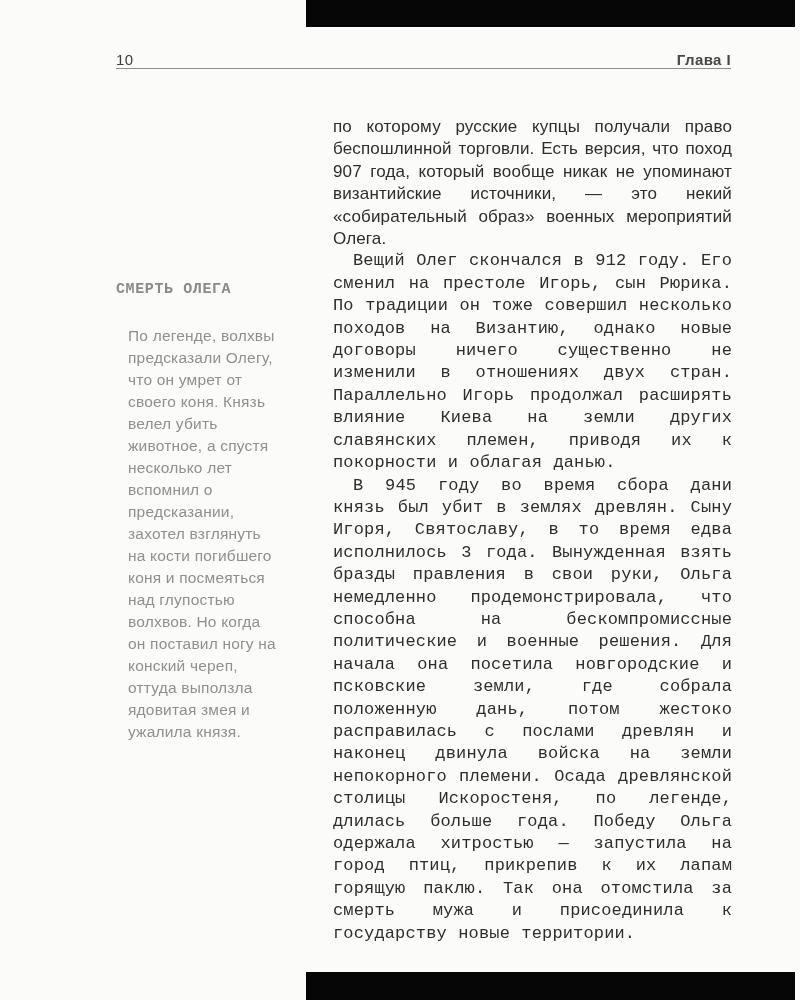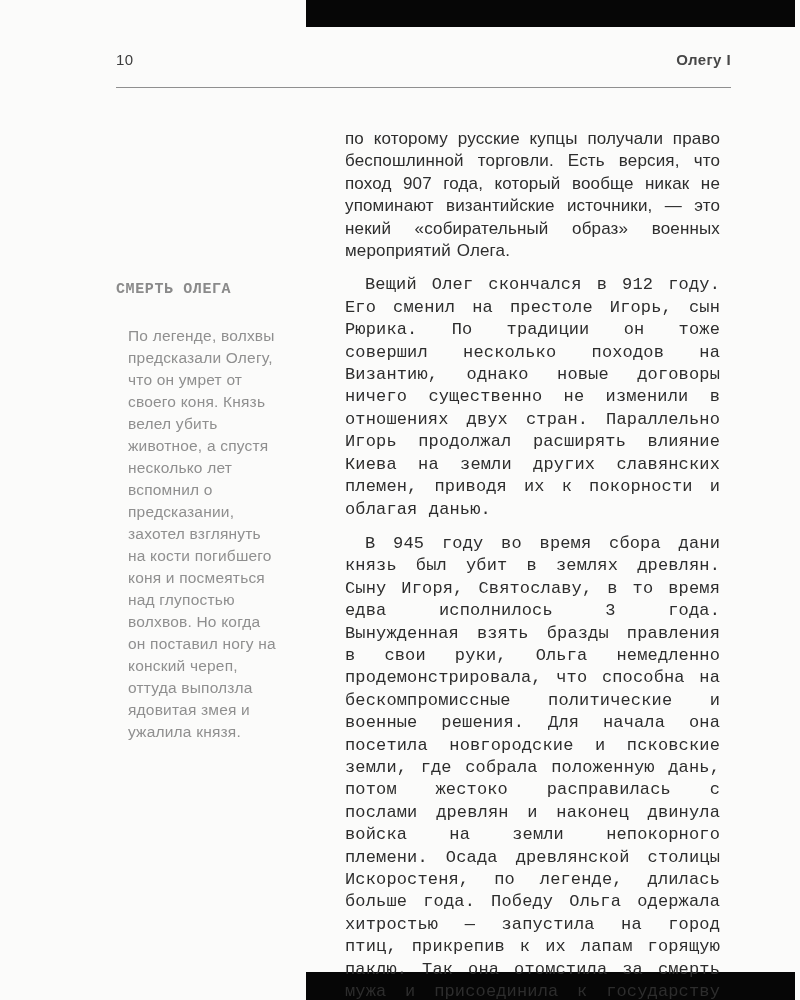--- a/index.html
+++ b/index.html
@@ -29,21 +29,21 @@
     left: 116px;
     top: 51px;
     width: 615px;
     display: flex;
     justify-content: space-between;
     align-items: flex-start;
     font-size: 15px;
     color: #3c3c3c;
     letter-spacing: 0.4px;
     border-bottom: 1px solid #8f8f8f;
-    padding-bottom: 19px;
+    padding-bottom: 0;
   }
   .running-head .chapter { font-weight: 700; color: #474747; }
 
   
   .side-note {
     position: absolute;
     left: 116px;
     top: 281px;
     width: 172px;
     color: #8f8f8f;
@@ -68,42 +68,42 @@
     position: absolute;
     left: 333px;
     top: 116px;
     width: 399px;
     color: #2d2d2d;
   }
   .main-column p {
     font-size: 17px;
     line-height: 22.4px;
     text-align: justify;
-    margin: 12px;
+    margin: 0;
     letter-spacing: 0.15px;
     word-spacing: 1px;
   }
   .main-column p.indented { text-indent: 20px; font-family: Liberation Mono, monospace; }
   .section-heading {
     font-size: 17px;
     font-weight: 700;
     letter-spacing: 1px;
     color: #262626;
     margin: 25px 0 19px 0;
   }
 </style>
 </head>
 <body>
 
 <div class="dark-bar top"></div>
 <div class="dark-bar bottom"></div>
 
 <div class="running-head">
   <span class="page-num">10</span>
-  <span class="chapter">Олегу I</span>
+  <span class="chapter">Глава I</span>
 </div>
 
 <aside class="side-note">
   <h3 class="side-heading">СМЕРТЬ ОЛЕГА</h3>
   <p class="side-text">По легенде, волхвы предсказали Олегу, что он умрет от своего коня. Князь велел убить животное, а спустя несколько лет вспомнил о предсказании, захотел взглянуть на кости погибшего коня и посмеяться над глупостью волхвов. Но когда он поставил ногу на конский череп, оттуда выползла ядовитая змея и ужалила князя.</p>
 </aside>
 
 <main class="main-column">
   <p>по которому русские купцы получали право беспошлинной торговли. Есть версия, что поход 907 года, который вообще никак не упоминают византийские источники, — это некий «собирательный образ» военных мероприятий Олега.</p>
   <p class="indented">Вещий Олег скончался в 912 году. Его сменил на престоле Игорь, сын Рюрика. По традиции он тоже совершил несколько походов на Византию, однако новые договоры ничего существенно не изменили в отношениях двух стран. Параллельно Игорь продолжал расширять влияние Киева на земли других славянских племен, приводя их к покорности и облагая данью.</p>

